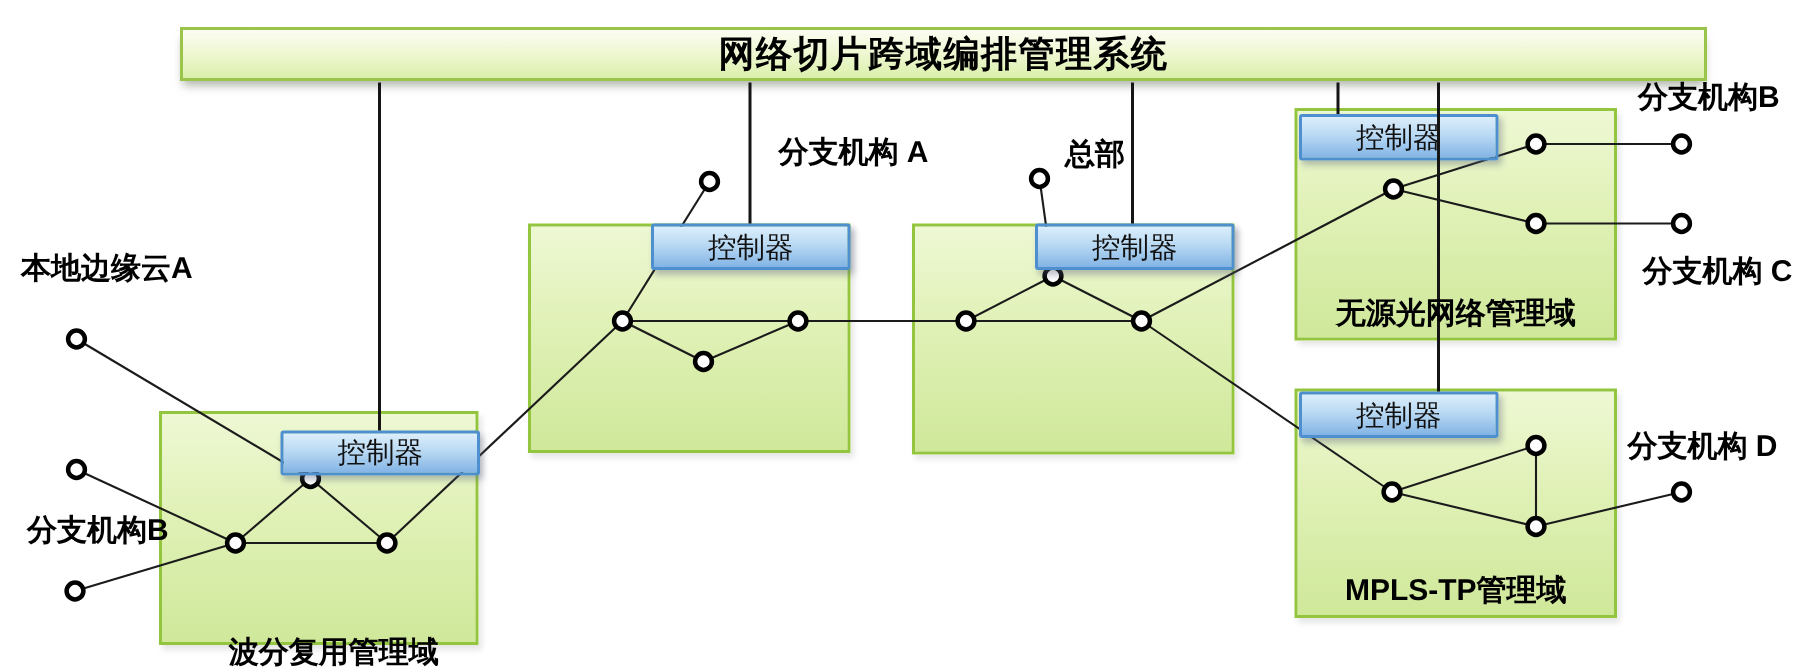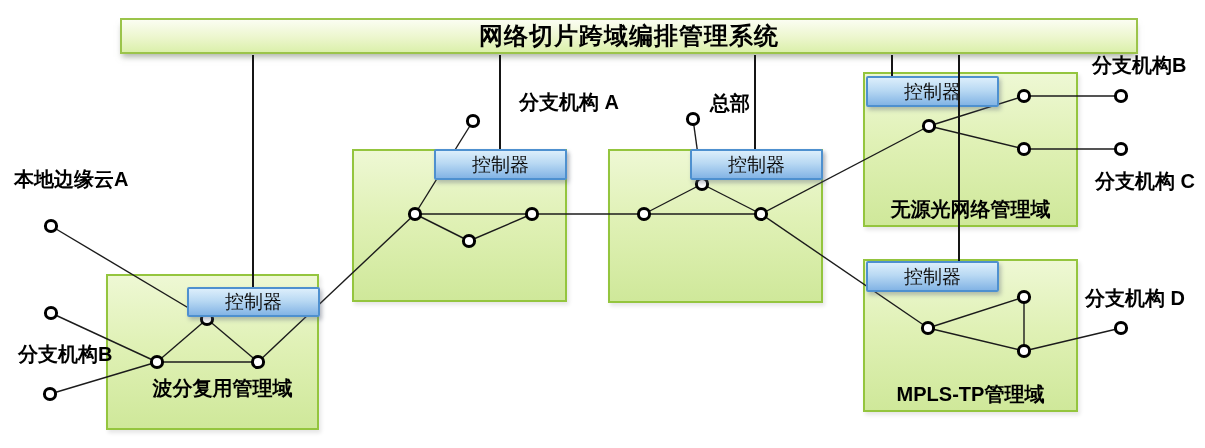--- a/index.html
+++ b/index.html
@@ -99,21 +99,21 @@
       <circle cx="1024" cy="96" r="5.6" fill="#ffffff" stroke="#000000" stroke-width="3"></circle>
       <circle cx="1024" cy="149" r="5.6" fill="#ffffff" stroke="#000000" stroke-width="3"></circle>
       <circle cx="1121" cy="96" r="5.6" fill="#ffffff" stroke="#000000" stroke-width="3"></circle>
       <circle cx="1121" cy="149" r="5.6" fill="#ffffff" stroke="#000000" stroke-width="3"></circle>
       <circle cx="928" cy="328" r="5.6" fill="#ffffff" stroke="#000000" stroke-width="3"></circle>
       <circle cx="1024" cy="297" r="5.6" fill="#ffffff" stroke="#000000" stroke-width="3"></circle>
       <circle cx="1024" cy="351" r="5.6" fill="#ffffff" stroke="#000000" stroke-width="3"></circle>
       <circle cx="1121" cy="328" r="5.6" fill="#ffffff" stroke="#000000" stroke-width="3"></circle>
     </svg>
 <div class="domain-box" style="left: 106px; top: 274px; width: 213px; height: 156px;"></div>
-    <div class="domain-label" style="left: 106px; top: 378px; width: 233px;">波分复用管理域</div>
+    <div class="domain-label" style="left: 106px; top: 425px; width: 233px;">波分复用管理域</div>
     <div class="controller" style="left: 187px; top: 287px; width: 133px; height: 30px;">
       <span class="controller-text">控制器</span>
     </div>
     <div class="drop-line" style="left: 252.25px; top: 55px; height: 232px;"></div>
     <div class="domain-box" style="left: 352px; top: 149px; width: 215px; height: 153px;"></div>
     <div class="controller" style="left: 434px; top: 149px; width: 133px; height: 31px;">
       <span class="controller-text">控制器</span>
     </div>
     <div class="drop-line" style="left: 499.25px; top: 55px; height: 94px;"></div>
     <div class="domain-box" style="left: 608px; top: 149px; width: 215px; height: 154px;"></div>

